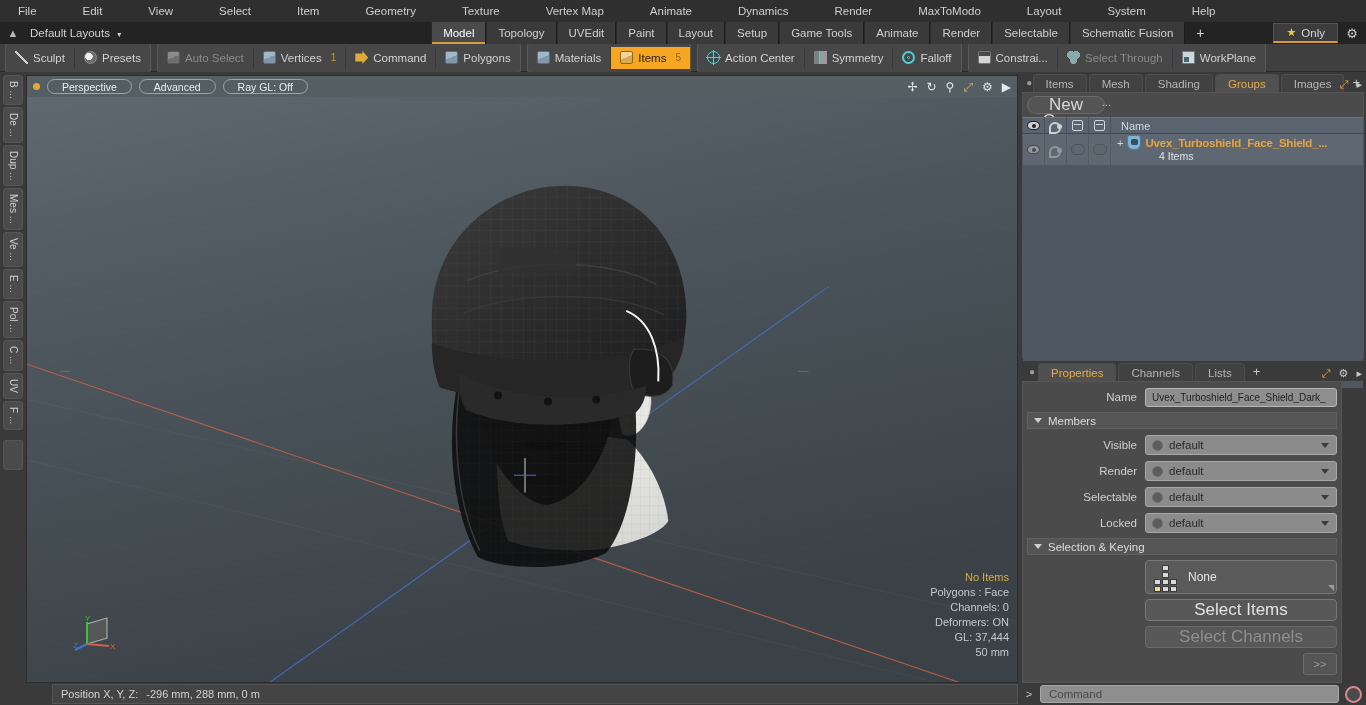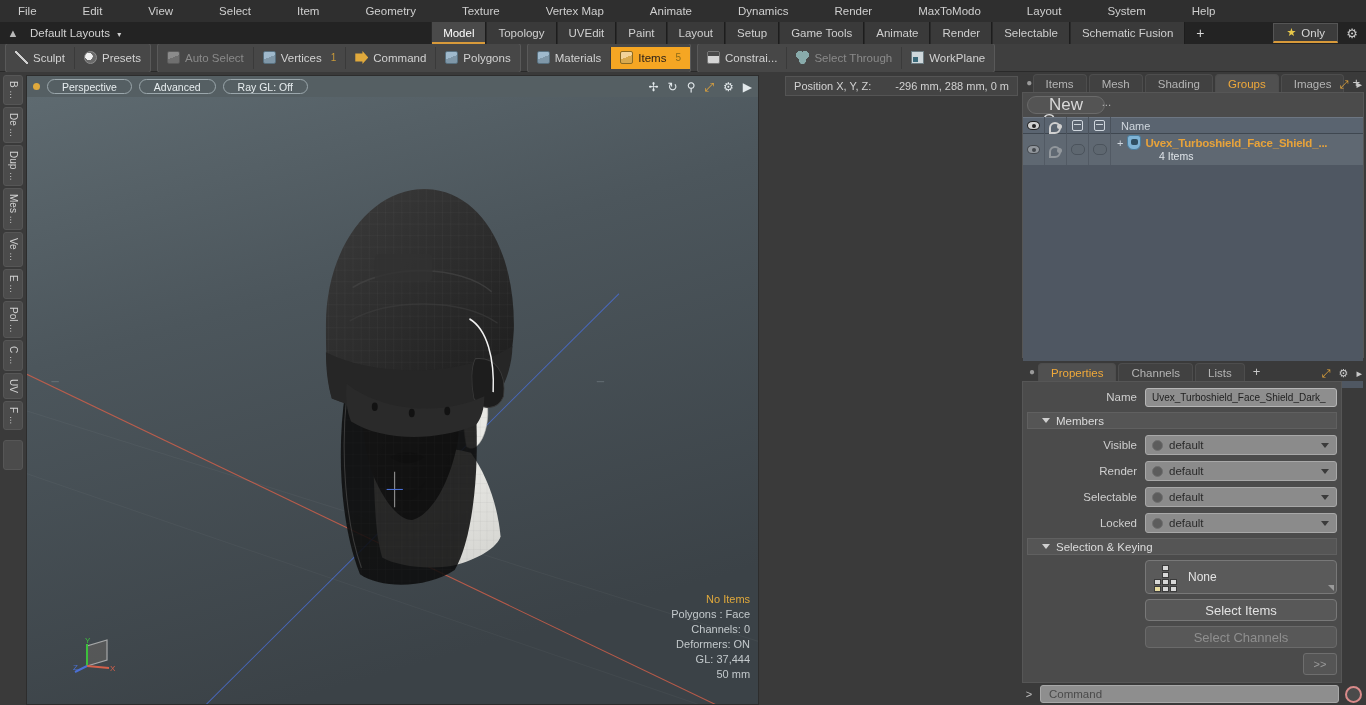--- a/index.html
+++ b/index.html
@@ -74,39 +74,39 @@
 
   
   .vstrip{ width:26px; background:#3a3a3a; display:flex; flex-direction:column; align-items:center;
            padding-top:3px; flex:0 0 auto; }
   .vtab{ width:20px; margin-bottom:2px; background:#4b4b4b; border:1px solid #565656; border-radius:3px;
          color:#d0d0d0; font-size:10px; writing-mode:vertical-rl; text-orientation:mixed;
          display:flex; align-items:center; justify-content:center; padding:5px 0; white-space:nowrap; }
   .vtab.blank{ height:30px; margin-top:8px; }
 
   
-  .vpcol{ flex:1 1 auto; display:flex; flex-direction:row; min-width:0; padding:3px 2px 0 0; }
+  .vpcol{ flex:1 1 auto; display:flex; flex-direction:column; min-width:0; padding:3px 2px 0 0; }
   .vpframe{ flex:1 1 auto; display:flex; flex-direction:column; border:1px solid #2d2d2d; min-height:0; position:relative; }
   .vphead{ height:21px; background:#555f63; display:flex; align-items:center; padding:0 6px; flex:0 0 auto; position:relative; }
   .vp-dot{ width:7px; height:7px; border-radius:50%; background:#e0a93c; margin-right:7px; flex:0 0 auto; }
   .vp-pill{ height:15px; padding:0 14px; border:1px solid #9aa6ab; border-radius:8px; color:#e8eef0;
             font-size:10.5px; line-height:14px; margin-right:7px; background:transparent; }
   .vp-icons{ position:absolute; right:6px; top:0; height:21px; display:flex; align-items:center; gap:9px; }
   .vp-icons span{ color:#e3e9ec; font-size:12px; line-height:1; }
   .vp-icons .orange{ color:#e9a83a; }
 
   .vpbody{ flex:1 1 auto; position:relative; overflow:hidden;
            background:linear-gradient(170deg,#5a666c 0%, #4e5a60 30%, #434c51 55%, #3a4146 100%); }
   .vp-overlay{ position:absolute; right:8px; bottom:22px; text-align:right; line-height:15px; font-size:11px; color:#c3c9cc; }
   .vp-overlay .noitems{ color:#e0a93c; }
   .gizmo{ position:absolute; left:46px; bottom:22px; width:48px; height:48px; }
 
   .statusbar{ height:22px; background:#3a3a3a; display:flex; align-items:center; flex:0 0 auto; }
   .sb-box{ margin-left:26px; height:20px; flex:1 1 auto; background:#444; border:1px solid #545454;
-           display:flex; align-items:center; padding:0 8px; color:#d2d2d2; font-size:11px; gap:24px; }
+           display:flex; align-items:center; padding:0 8px; color:#d2d2d2; font-size:11px; gap:8px; }
 
   
   .rightcol{ width:346px; flex:0 0 auto; display:flex; flex-direction:column; background:#3a3a3a; }
   .rpanel{ display:flex; flex-direction:column; }
   .tabrow{ height:20px; background:#3a3a3a; display:flex; align-items:flex-end; position:relative; padding-left:6px; }
   .tabrow .lead{ width:12px; color:#9a9a9a; font-size:10px; line-height:18px; text-align:center; }
   .rtab{ height:18px; line-height:18px; padding:0 12px; font-size:11.5px; color:#b4b4b4; background:#414141;
          border:1px solid #4d4d4d; border-bottom:none; border-radius:4px 4px 0 0; margin-right:2px; }
   .rtab.active{ background:#505050; color:#f0a93a; }
   .tabrow .plus{ padding:0 6px; color:#c9c9c9; font-size:13px; line-height:18px; }
@@ -153,33 +153,33 @@
   .prow{ display:flex; align-items:center; height:22px; margin-bottom:4px; }
   .plab{ width:118px; text-align:right; padding-right:8px; color:#cfcfcf; font-size:11.5px; }
   .pfield{ flex:1 1 auto; height:19px; background:#8e8e8e; border:1px solid #b6b6b6; border-radius:3px;
            color:#1f1f1f; font-size:10px; line-height:17px; padding:0 6px; }
   .pcombo{ flex:1 1 auto; height:20px; background:#8b8b8b; border:1px solid #a8a8a8; border-radius:3px;
            display:flex; align-items:center; padding:0 6px; color:#2a2a2a; font-size:11.5px; position:relative; }
   .pcombo .caret{ position:absolute; right:7px; width:0; height:0; border-left:4px solid transparent;
                   border-right:4px solid transparent; border-top:5px solid #3b3b3b; }
   .pdot{ width:11px; height:11px; border-radius:50%; border:1px solid #6f6f6f; background:#5c5c5c; margin-right:6px; flex:0 0 auto; }
   .section{ height:17px; background:#555555; border:1px solid #606060; display:flex; align-items:center;
-            padding-left:14px; color:#dcdcdc; font-size:11.5px; margin-bottom:5px; }
+            padding-left:6px; color:#dcdcdc; font-size:11.5px; margin-bottom:5px; }
   .section .tri{ width:0; height:0; border-left:4px solid transparent; border-right:4px solid transparent;
                  border-top:5px solid #cfcfcf; margin-right:6px; }
   .selkey{ padding-left:118px; }
   .bigbtn{ height:34px; background:#5a5a5a; border:1px solid #787878; border-radius:4px; display:flex;
            align-items:center; padding:0 8px; gap:8px; color:#e4e4e4; font-size:12px; margin-bottom:5px; position:relative; }
   .bigbtn:after{ content:""; position:absolute; right:2px; bottom:2px; border-left:6px solid transparent; border-top:6px solid #9a9a9a; }
   .dotgrid{ width:26px; height:24px; display:grid; grid-template-columns:repeat(3,7px); grid-auto-rows:6px; gap:1px; }
   .dotgrid i{ background:#d8d8d8; border:1px solid #3a3a3a; }
   .dotgrid i.off{ background:transparent; border-color:transparent; }
   .dotgrid i.y{ background:#e8dca0; }
   .mbtn{ height:22px; background:#585858; border:1px solid #787878; border-radius:4px; color:#e2e2e2;
-         font-size:13px; display:flex; align-items:center; justify-content:center; margin-bottom:5px; }
+         font-size:17px; display:flex; align-items:center; justify-content:center; margin-bottom:5px; }
   .mbtn.dim{ color:#8f8f8f; border-color:#6a6a6a; }
   .chev{ width:34px; height:22px; margin-left:auto; background:#555; border:1px solid #6e6e6e; border-radius:3px;
          color:#9b9b9b; font-size:11px; display:flex; align-items:center; justify-content:center; }
 
   
   .rstrip{ width:22px; flex:0 0 auto; display:flex; flex-direction:column; align-items:center; }
 
   
   .cmdbar{ height:22px; display:flex; align-items:center; gap:6px; padding:0 4px; background:#3a3a3a; flex:0 0 auto; }
   .cmd-gt{ color:#c0c0c0; font-size:11px; width:10px; text-align:center; }
@@ -278,20 +278,34 @@
         <span class="ico cube"></span>
         <span>Materials</span>
       </div>
       <div class="tbtn sel">
         <span class="ico cube gold"></span>
         <span>Items</span>
         <span class="badge">5</span>
       </div>
     </div>
 
+    <div class="grp">
+      <div class="tbtn">
+        <span class="ico cross"></span>
+        <span>Action Center</span>
+      </div>
+      <div class="tbtn">
+        <span class="ico symm"></span>
+        <span>Symmetry</span>
+      </div>
+      <div class="tbtn">
+        <span class="ico ring"></span>
+        <span>Falloff</span>
+      </div>
+    </div>
 
     <div class="grp">
       <div class="tbtn">
         <span class="ico constr"></span>
         <span>Constrai...</span>
       </div>
       <div class="tbtn dim">
         <span class="ico selthru"></span>
         <span>Select Through</span>
       </div>

